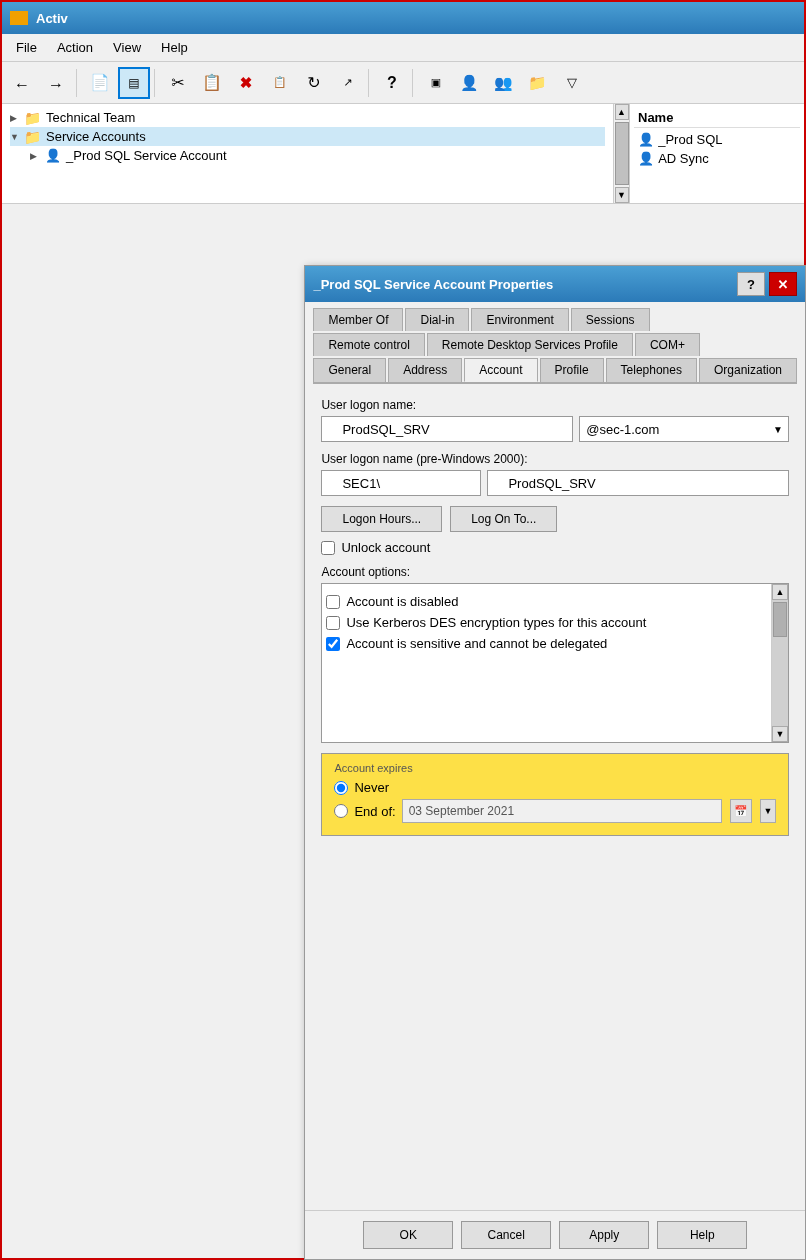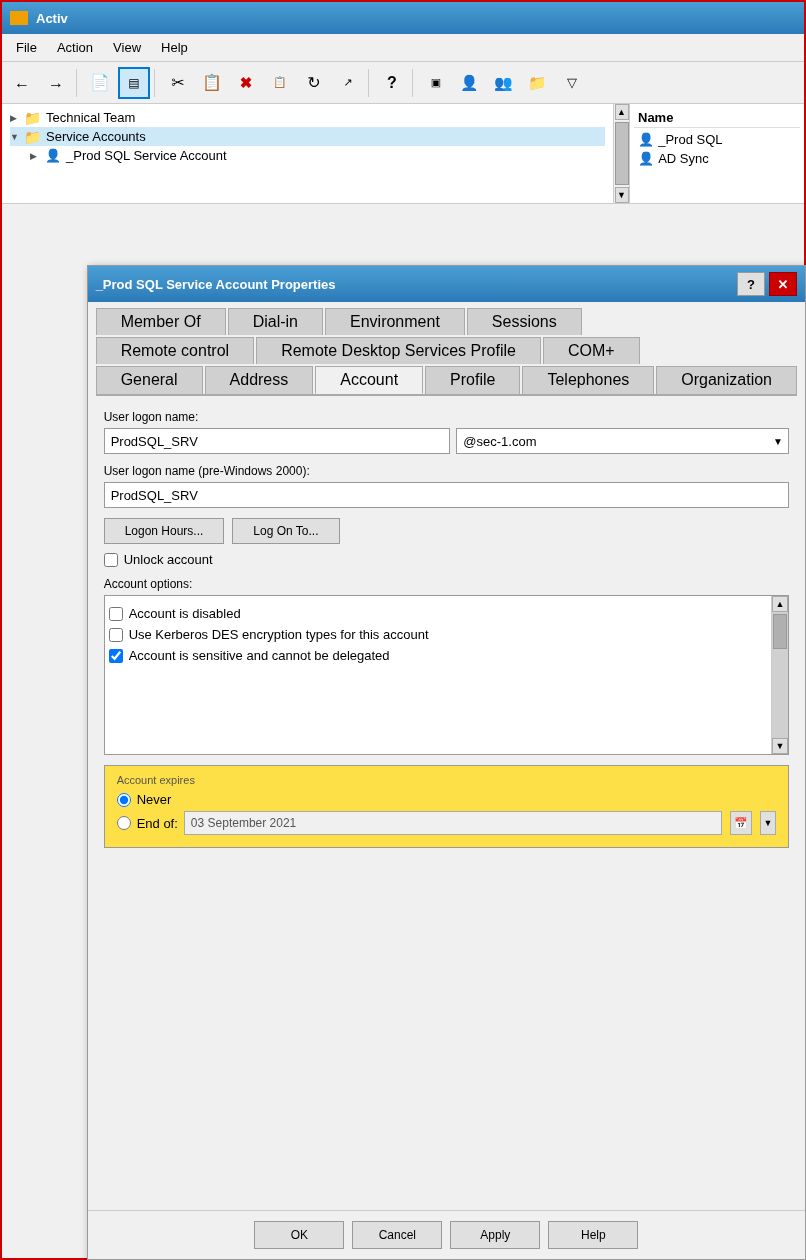--- a/index.html
+++ b/index.html
@@ -255,26 +255,26 @@
       padding: 6px 8px 0;
       display: flex;
       flex-direction: column;
       gap: 0;
     }
     .tab-row {
       display: flex;
       gap: 2px;
     }
     .tab {
-      padding: 4px 24px;
+      padding: 4px 14px;
       background: #d0d0d0;
       border: 1px solid #aaa;
       border-bottom: none;
       cursor: pointer;
-      font-size: 16px;
+      font-size: 12px;
       white-space: nowrap;
       color: #000;
     }
     .tab.active {
       background: #f0f0f0;
       border-bottom: 1px solid #f0f0f0;
       font-weight: normal;
       z-index: 1;
       position: relative;
     }
@@ -300,21 +300,21 @@
     }
     .form-row {
       display: flex;
       gap: 6px;
       margin-bottom: 10px;
     }
     .text-input {
       height: 26px;
       border: 1px solid #999;
       background: white;
-      padding: 2px 6px;
+      padding: 2px 20px;
       font-size: 13px;
       outline: none;
     }
     .dropdown-input {
       height: 26px;
       border: 1px solid #999;
       background: white;
       padding: 2px 6px;
       font-size: 13px;
       appearance: none;
@@ -585,20 +585,21 @@
           <div class="dropdown-wrapper">
             <select class="dropdown-input">
               <option>@sec-1.com</option>
             </select>
             <span class="dropdown-arrow">▼</span>
           </div>
         </div>
 
         <div class="form-label">User logon name (pre-Windows 2000):</div>
         <div class="form-row">
+          <input type="text" class="text-input" style="width: 160px;" value="SEC1\">
           <input type="text" class="text-input" style="flex: 1 1 0%;" value="ProdSQL_SRV">
         </div>
 
         <div class="btn-row">
           <button class="win-btn">Logon Hours...</button>
           <button class="win-btn">Log On To...</button>
         </div>
 
         <div class="checkbox-row" style="margin-top:8px;">
           <input type="checkbox" id="unlock" style="">

